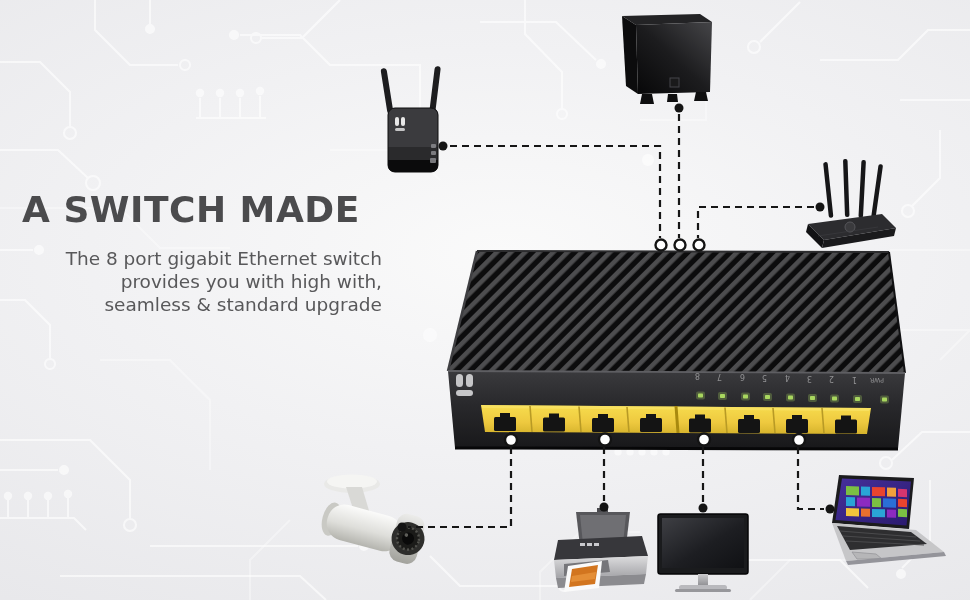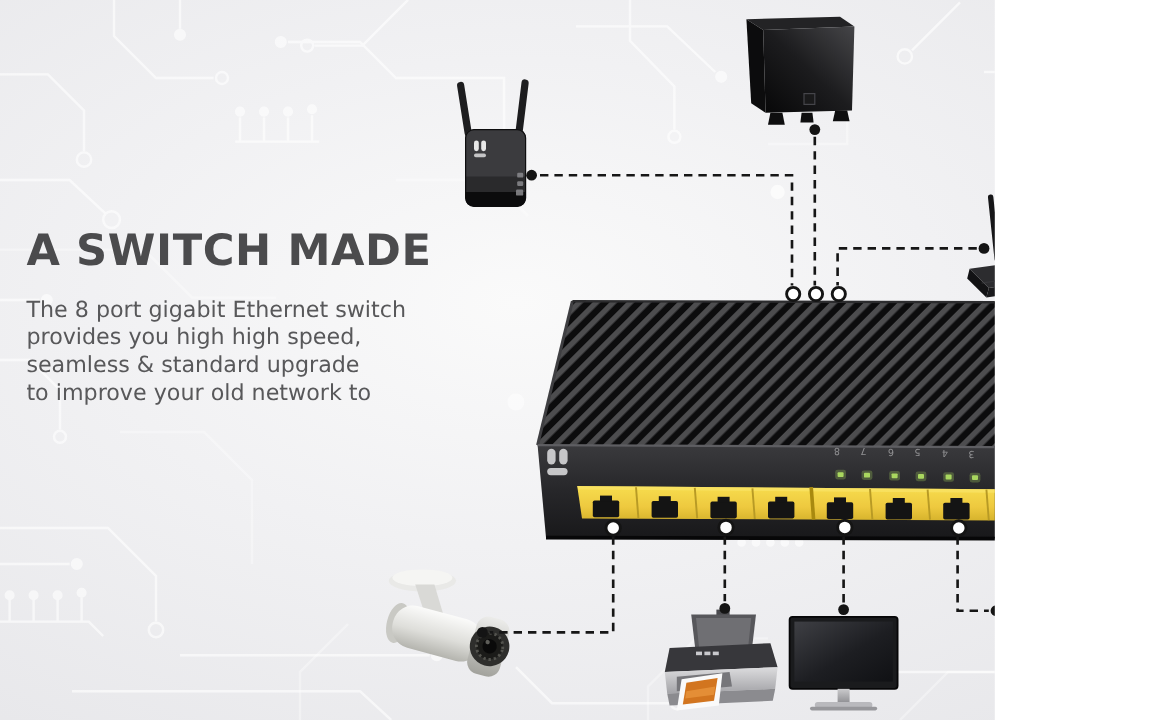--- a/index.html
+++ b/index.html
@@ -1,29 +1,29 @@
 <!DOCTYPE html>
 <html><head>
 <meta charset="utf-8">
 <style>
   html,body{margin:0;padding:0;}
   .stage{
-    position:relative; width:829px; height:600px; overflow:hidden;
+    position:relative; width:970px; height:600px; overflow:hidden;
     background: radial-gradient(95% 75% at 52% 42%, #fafafa 0%, #f1f1f3 45%, #e7e7ea 100%);
     font-family:"DejaVu Sans", sans-serif;
   }
   .abs{position:absolute;}
   svg{display:block; overflow:visible;}
   .copy{position:absolute; left:22px; top:186px; width:360px;}
   .headline{
     margin:0; color:#4b4b4d; font-size:36px; line-height:47px; font-weight:bold;
     letter-spacing:.5px; font-family:"DejaVu Sans", sans-serif;
   }
   .desc{
-    margin:14px 0 0 0; color:#58585a; font-size:18.5px; line-height:23px; font-weight:normal;
+    margin:14px 0 0 0; color:#58585a; font-size:18.5px; line-height:23px; font-weight:normal;text-align:right;
   }
   .desc span{display:block;}
   .plbl{font-family:"DejaVu Sans", sans-serif; font-size:8px; fill:#929294;}
   .pwrlbl{font-family:"DejaVu Sans", sans-serif; font-size:6.2px; fill:#929294;}
 </style>
 </head>
 <body>
 
 <div class="stage">
 
@@ -98,23 +98,22 @@
       <path d="M100,360 H170 L210,400 V470"></path>
     </g>
   </svg>
 
   <div class="copy">
     <h1 class="headline">
       <span>A SWITCH MADE</span><br>
     </h1>
     <p class="desc">
       <span>The 8 port gigabit Ethernet switch</span>
-      <span>provides you high high speed,</span>
+      <span>provides you with high with,</span>
       <span>seamless &amp; standard upgrade</span>
-      <span>to improve your old network to</span>
     </p>
   </div>
 
   <svg class="abs" width="80" height="118" viewBox="0 0 80 118" style="left:376px;top:62px;">
     <rect x="8" y="6" width="6" height="46" rx="3" fill="#1d1d1f" transform="rotate(-9 11 29)"></rect>
     <rect x="56" y="4" width="6" height="48" rx="3" fill="#1d1d1f" transform="rotate(7 59 28)"></rect>
     <rect x="12" y="46" width="50" height="64" rx="7" fill="#2a2a2c"></rect>
     <path d="M12,53 Q12,46 19,46 H55 Q62,46 62,53 V85 H12 Z" fill="#3b3b3e"></path>
     <rect x="12" y="46" width="50" height="64" rx="7" fill="none" stroke="#0e0e0f" stroke-width="1"></rect>
     <path d="M12,98 H62 V103 Q62,110 55,110 H19 Q12,110 12,103 Z" fill="#0b0b0c"></path>

